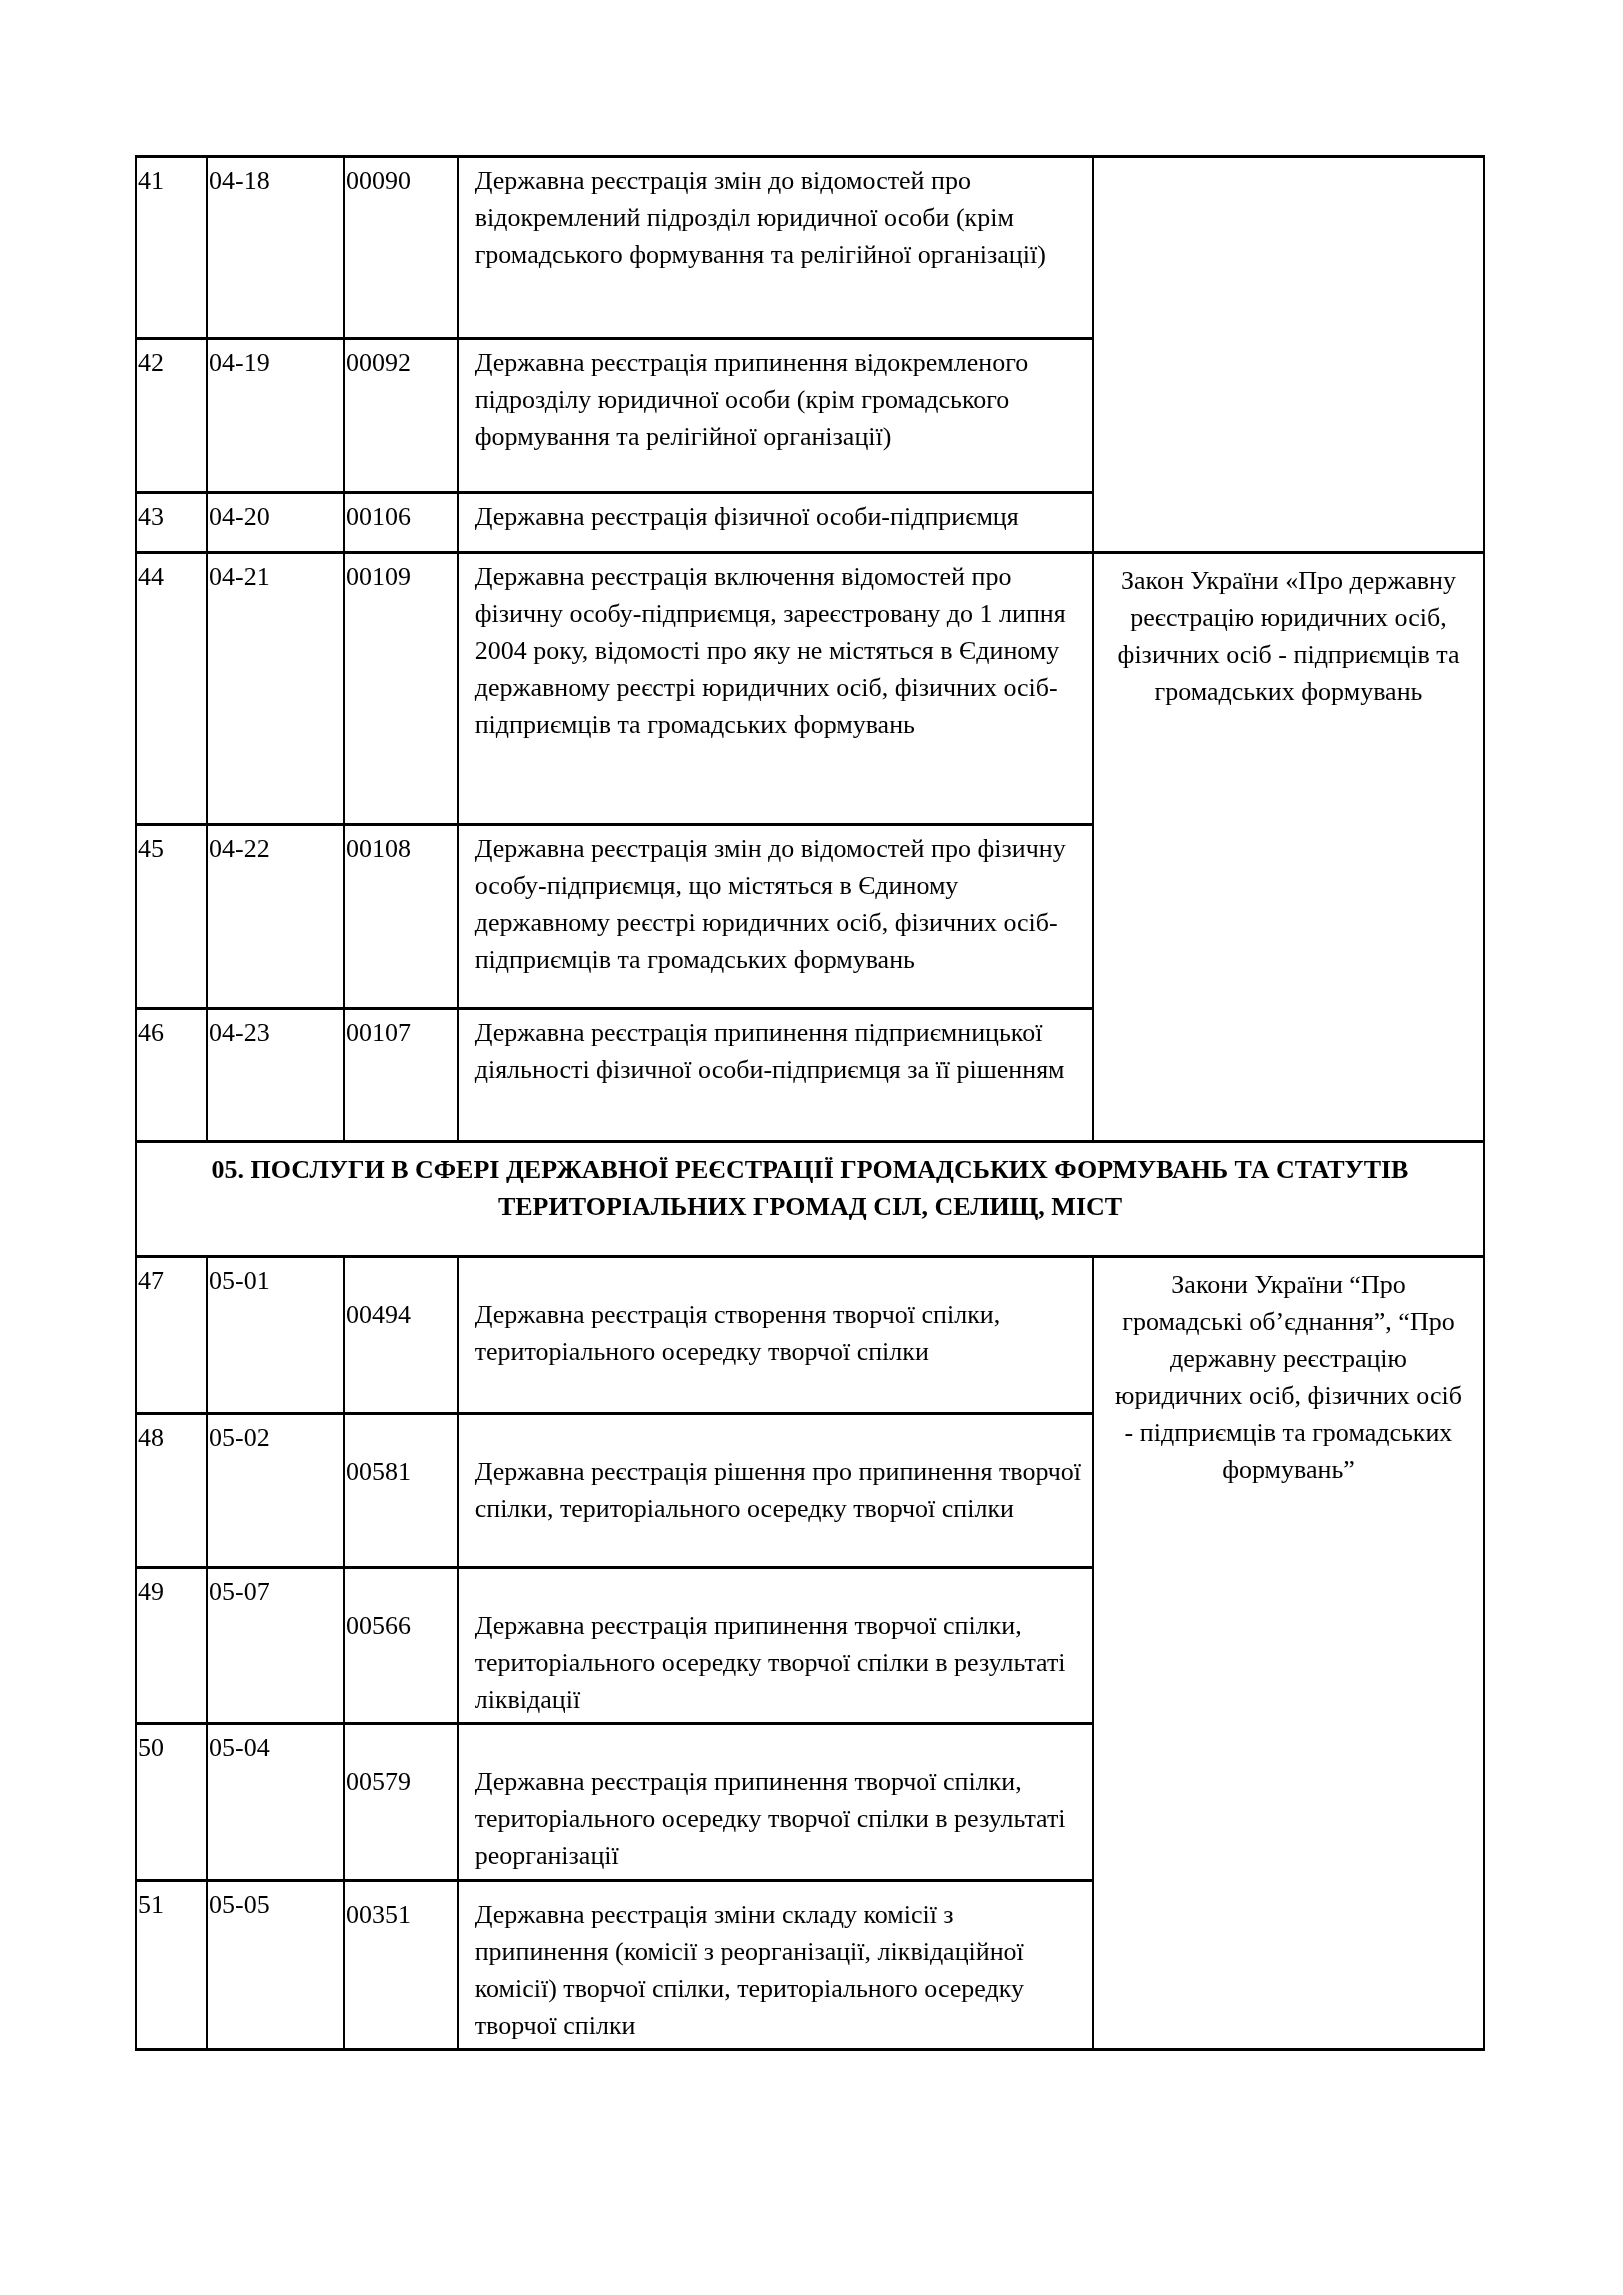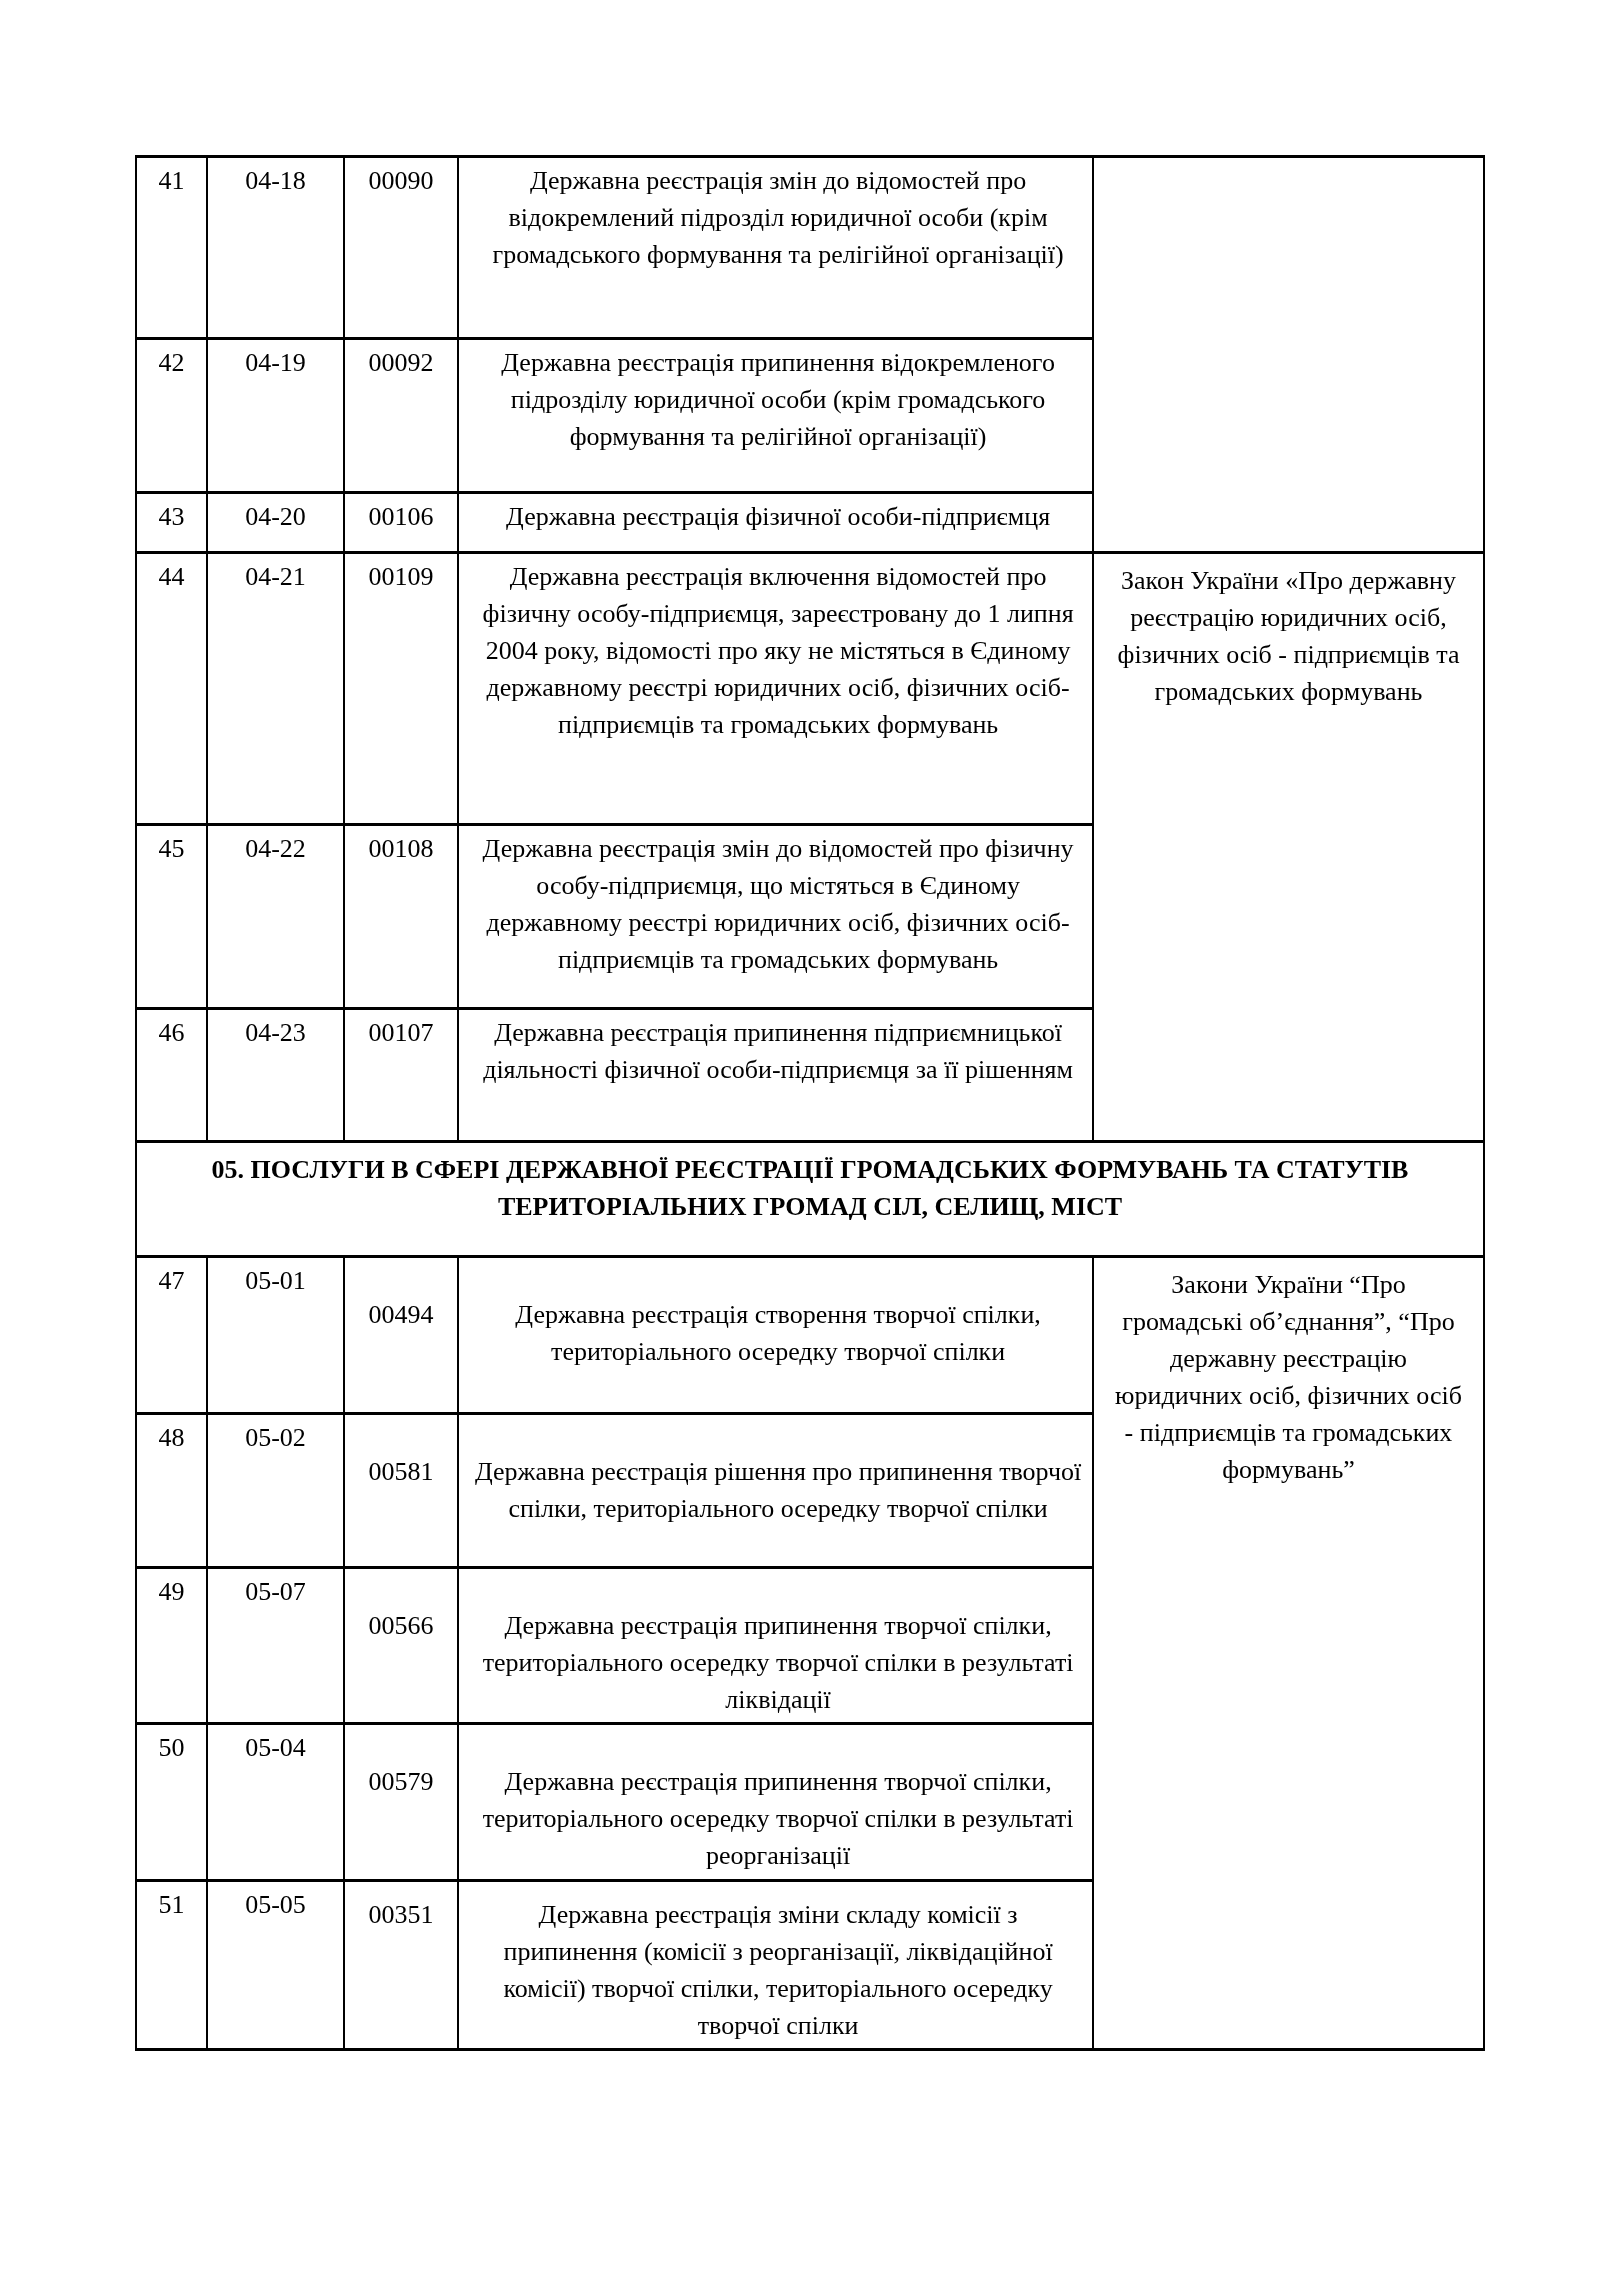--- a/index.html
+++ b/index.html
@@ -22,22 +22,22 @@
   }
   table.svc td {
     border: 2px solid #000;
     border-top-width: 3.3px;
     border-bottom-width: 3.3px;
     vertical-align: top;
     font-size: 26px;
     line-height: 37px;
     word-wrap: break-word;
   }
-  td.c-num, td.c-code, td.c-sid { text-align: center; padding-top: 3.9px; }
-  td.c-desc { text-align: center; padding: 3.9px 10.5px 3.9px 15.7px; }
+  td.c-num, td.c-code, td.c-sid { text-align: left; padding-top: 3.9px; }
+  td.c-desc { text-align: left; padding: 3.9px 10.5px 3.9px 15.7px; }
   td.c-law {
     vertical-align: middle;
     text-align: center;
     padding: 7.9px 17px;
   }
   td.pt-lg { padding-top: 38px; }
   td.pt-sm { padding-top: 14.4px; }
   tr.r41 { height: 182px; }
   tr.r42 { height: 154px; margin-left: 12px; }
   tr.r43 { height: 60px; }

